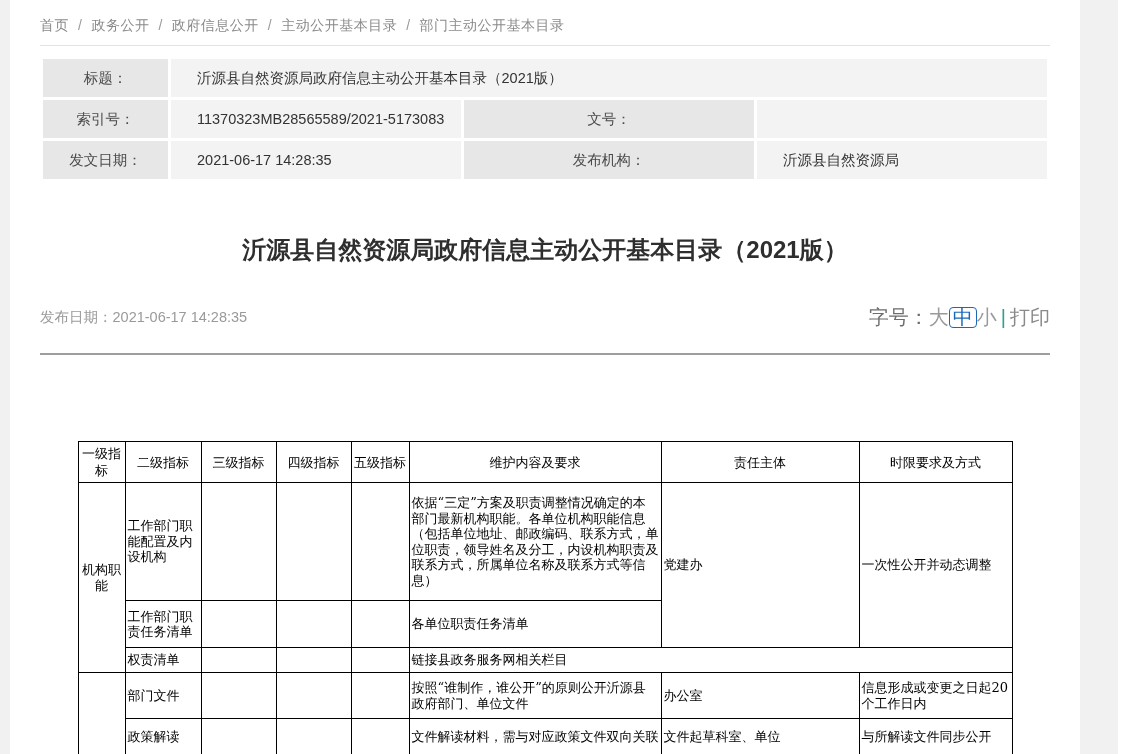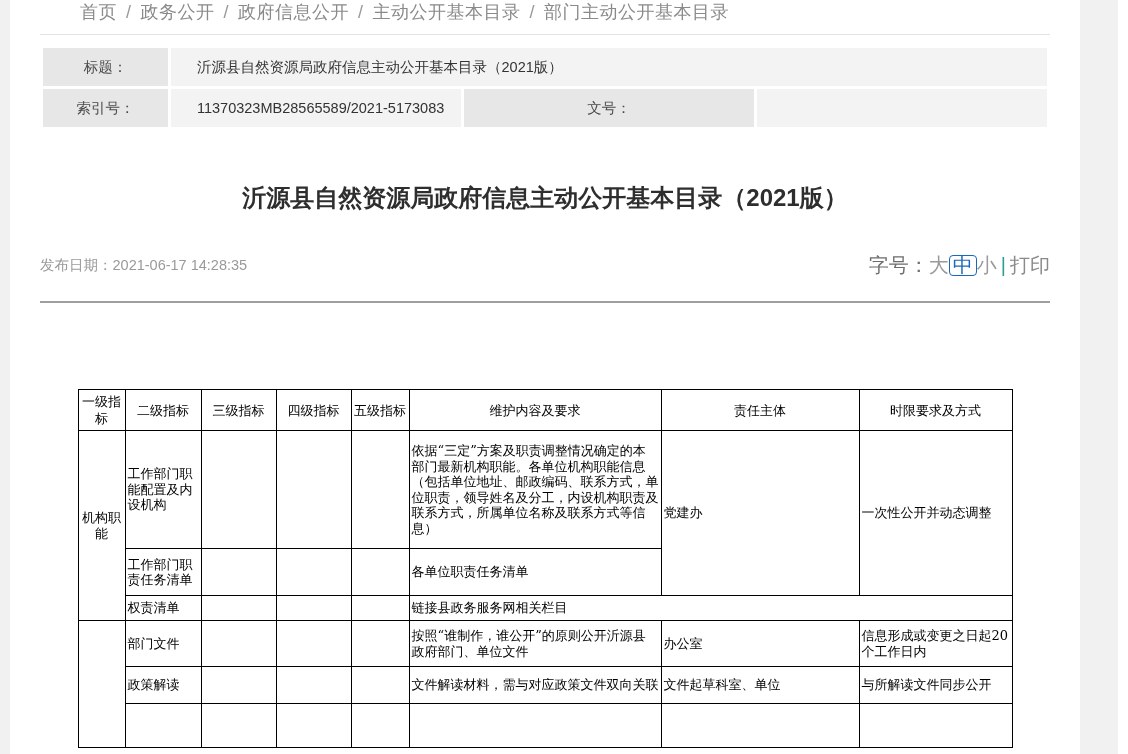--- a/index.html
+++ b/index.html
@@ -14,21 +14,21 @@
     background: #ffffff;
   }
   .page {
     position: absolute; top: 0; left: 10px; width: 1070px; height: 754px;
     background: #ffffff;
   }
   .page-inner { padding: 0 30px; }
 
   
   .breadcrumb {
-    font-size: 18px; color: #8a8a8a; letter-spacing: .5px; margin-left: 40px;
+    padding-top: 17px; font-size: 14px; color: #8a8a8a; letter-spacing: .5px;
   }
   .breadcrumb .crumb { color: #8a8a8a; cursor: pointer; }
   .breadcrumb .sep { color: #9a9a9a; margin: 0 9px; }
   .breadcrumb-rule { border-bottom: 1px solid #e3e3e3; margin-top: 10px; }
 
   
   table.meta { border-spacing: 3px; border-collapse: separate; width: 1010px; margin-top: 10px; table-layout: fixed; }
   table.meta td { height: 38px; font-size: 14.5px; }
   table.meta td.lbl { background: #e7e7e7; color: #4a4a4a; text-align: center; width: 125px; }
   table.meta td.val { background: #f3f3f3; color: #333; text-align: left; padding-left: 26px; }
@@ -89,20 +89,26 @@
       <tbody>
           <tr>
         <td class="lbl">标题：</td>
         <td class="val" colspan="3">沂源县自然资源局政府信息主动公开基本目录（2021版）</td>
       </tr>
       <tr>
         <td class="lbl">索引号：</td>
         <td class="val" style="width:505px;">11370323MB28565589/2021-5173083</td>
         <td class="lbl">文号：</td>
         <td class="val"></td>
+      </tr>
+      <tr>
+        <td class="lbl">发文日期：</td>
+        <td class="val">2021-06-17 14:28:35</td>
+        <td class="lbl">发布机构：</td>
+        <td class="val">沂源县自然资源局</td>
       </tr>
     </tbody>
       </table>
 
     <div class="article-title">沂源县自然资源局政府信息主动公开基本目录（2021版）</div>
 
     <div class="meta-line">
       <div>
         <span>发布日期：</span><span>2021-06-17 14:28:35</span>
       </div>

